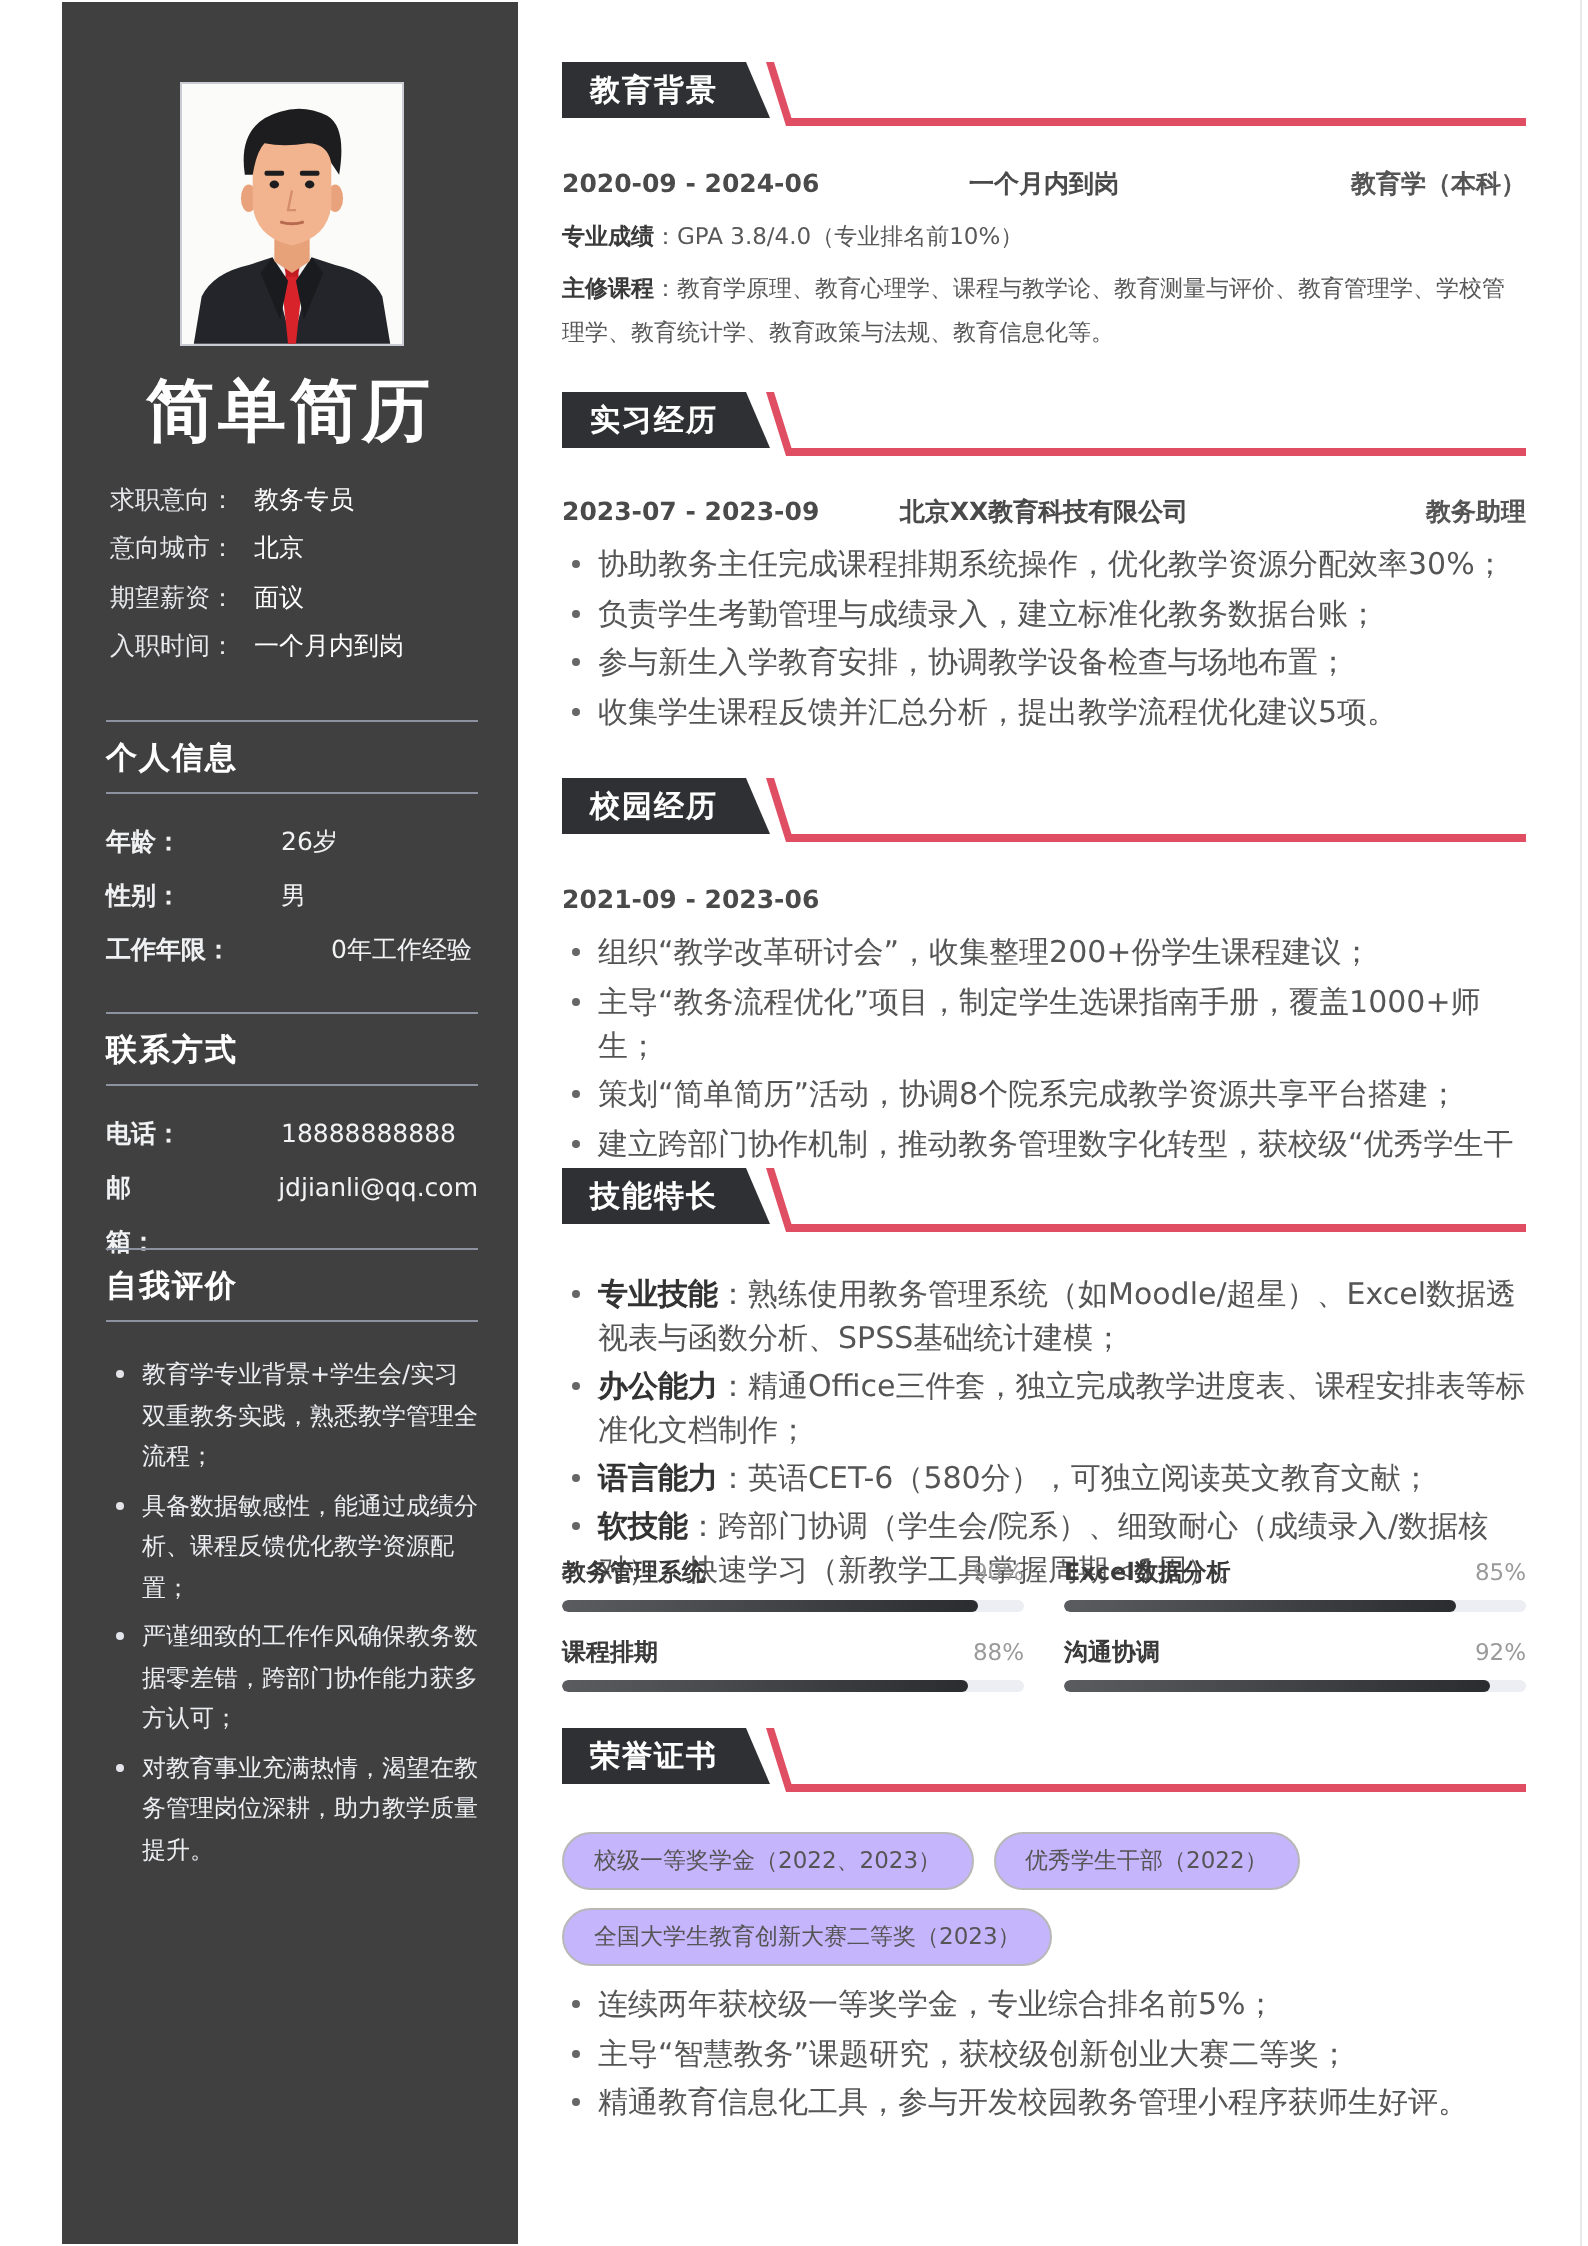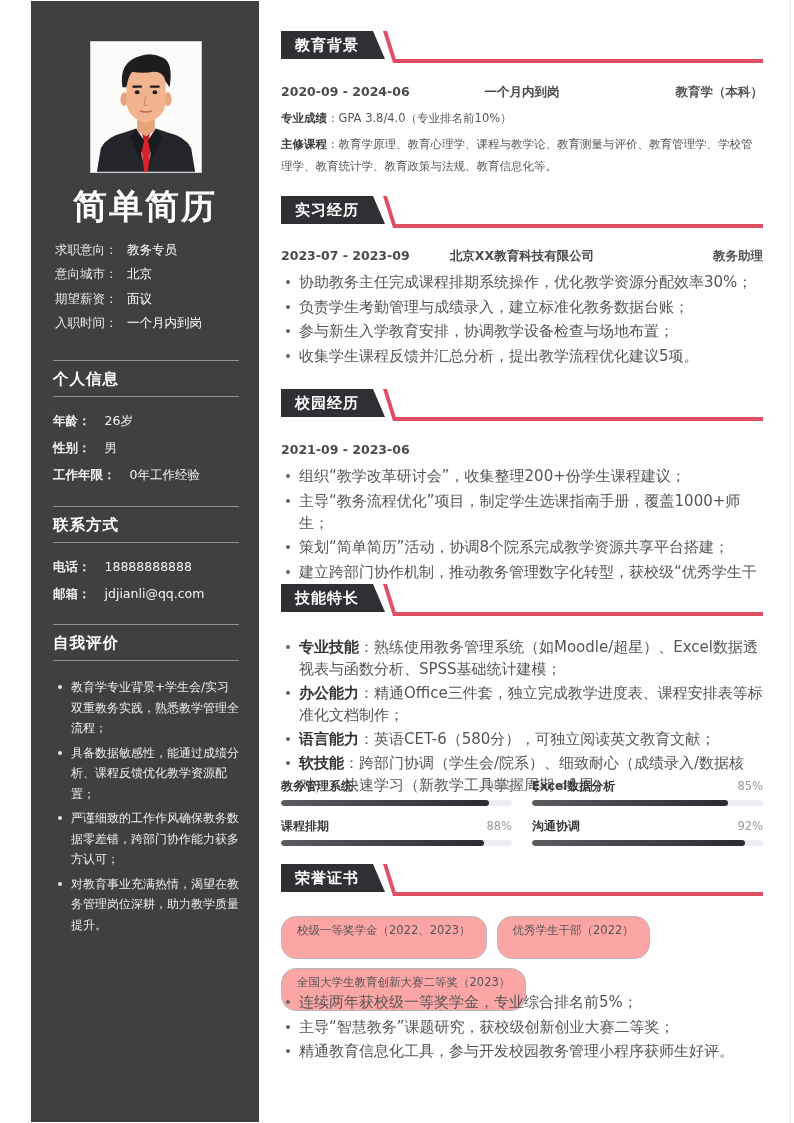--- a/index.html
+++ b/index.html
@@ -14,21 +14,21 @@
   .name { position: absolute; left: 0; top: 182px; width: 228px; text-align: center; font-size: 34px; font-weight: bold; letter-spacing: 2px; color: #ffffff; line-height: 46px; }
 
   .intent { position: absolute; left: 24px; top: 237px; width: 190px; }
   .intent-row { display: flex; font-size: 12.5px; line-height: 24.3px; font-weight: normal; }
   .intent-row .k { width: 72px; color: #e8e9ec; }
   .intent-row .v { color: #ffffff; }
 
   .side-section { position: absolute; left: 22px; width: 186px; }
   .side-title { border-top: 1px solid #8d92a0; border-bottom: 1px solid #8d92a0; height: 37px; line-height: 36px; font-size: 15.5px; font-weight: bold; color: #ffffff; letter-spacing: 1px; }
   .side-rows { padding-top: 10px; }
-  .side-row { display: flex; font-size: 12.5px; line-height: 27px; }
+  .side-row { display: flex; font-size: 12.5px; line-height: 27px; gap: 36px; }
   .side-row .k { font-weight: bold; color: #f0f1f3; }
   .side-row .v { color: #f2f3f5; margin-left: 14px; }
 
   .self-list { list-style: none; margin-top: 16px; }
   .self-list li { position: relative; padding-left: 18px; font-size: 12px; line-height: 20.5px; color: #eceef1; margin-bottom: 4px; }
   .self-list li::before { content: ""; position: absolute; left: 5px; top: 8px; width: 4px; height: 4px; border-radius: 50%; background: #e3e5ea; }
   .sec-head { position: absolute; left: 281px; width: 482px; height: 32px; }
   .sec-tab { position: absolute; left: 0; top: 0; height: 28px; width: 104px; background: #2f3033; clip-path: polygon(0 0, 92px 0, 104px 28px, 0 28px); }
   .sec-tab span { position: absolute; left: 14px; top: 0; line-height: 28px; font-size: 15px; font-weight: bold; color: #fff; letter-spacing: 1px; }
   .sec-slash { position: absolute; left: 100px; top: 0; width: 16px; height: 32px; background: #e04e64; clip-path: polygon(2px 0, 6px 0, 16px 32px, 12px 32px); }
@@ -48,21 +48,21 @@
   .blist.tight li { margin-bottom: 2px; }
 
   .skills { position: absolute; left: 281px; top: 778px; width: 482px; display: grid; grid-template-columns: 231px 231px; column-gap: 20px; row-gap: 12px; }
   .skill-head { display: flex; justify-content: space-between; font-size: 12px; line-height: 16px; }
   .skill-name { font-weight: bold; color: #3a3a3a; }
   .skill-pct { color: #9a9a9a; font-size: 11.5px; }
   .skill-track { margin-top: 6px; height: 6px; border-radius: 3px; background: #eceef3; overflow: hidden; }
   .skill-fill { height: 6px; border-radius: 3px; background: linear-gradient(90deg, #5b5c60, #2b2c2f); }
 
   .tags { position: absolute; left: 281px; top: 916px; width: 482px; display: flex; flex-wrap: wrap; column-gap: 10px; row-gap: 9px; }
-  .tag { height: 43px; line-height: 27px; padding: 0 15px; border: 1px solid #b8b8b8; border-radius: 15px; background: #fca5a5; font-size: 11.5px; color: #555; }
+  .tag { height: 29px; line-height: 27px; padding: 0 15px; border: 1px solid #b8b8b8; border-radius: 15px; background: #c4b5fd; font-size: 11.5px; color: #555; }
 </style>
 </head>
 <body>
 
 <div class="right-edge"></div>
 
 <aside class="sidebar">
   <div class="photo">
     <svg viewBox="0 0 112 132">
       <rect width="112" height="132" fill="#fbfbf9"></rect>

